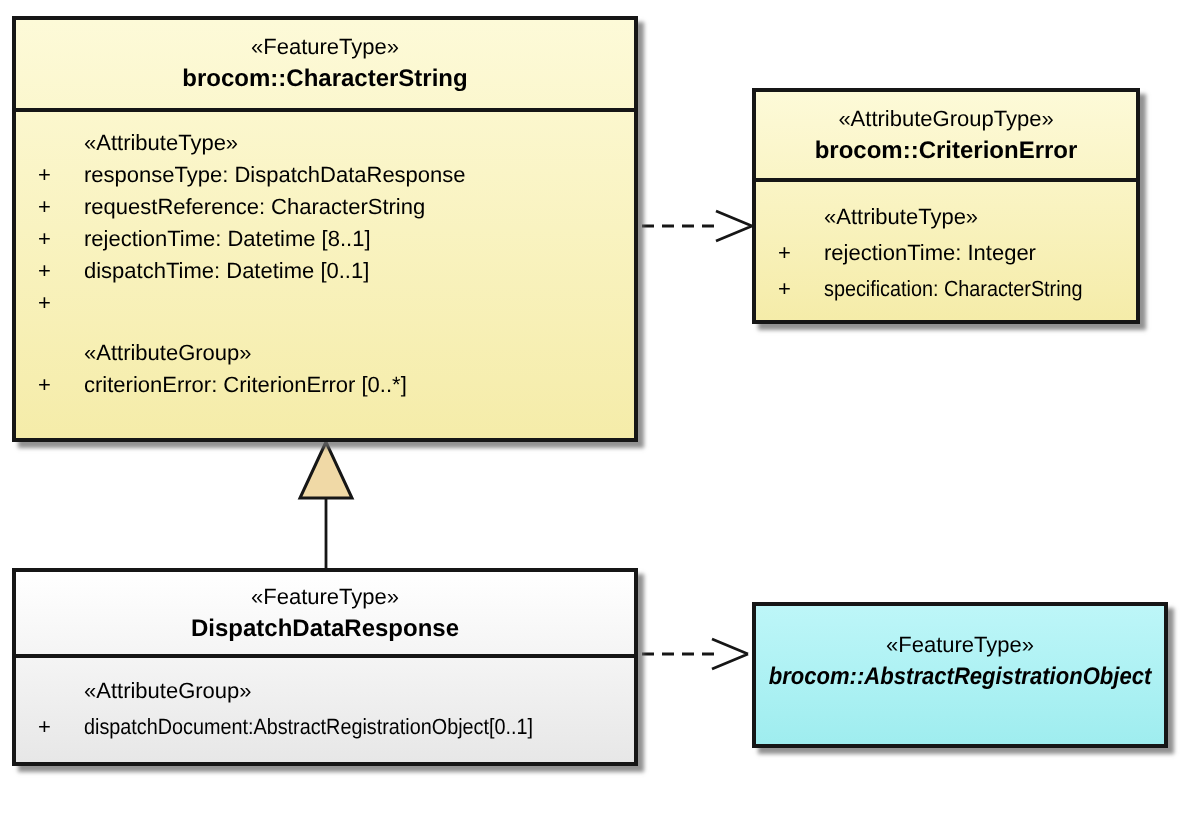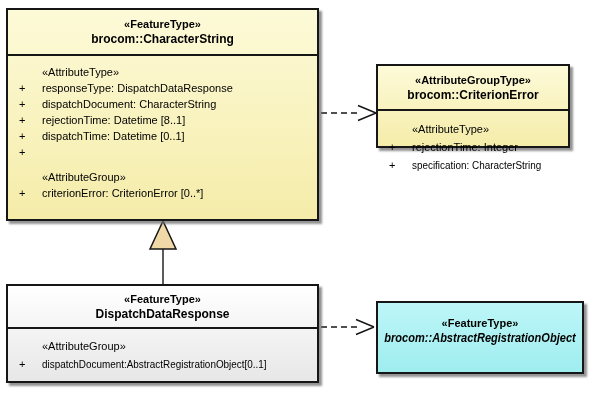--- a/index.html
+++ b/index.html
@@ -13,21 +13,21 @@
     box-shadow:3px 3px 2px rgba(110,110,110,0.75);
   }
   .fill-yellow{background:linear-gradient(180deg,var(--yellow-top,#FDFAD8),var(--yellow-bottom,#F5ECA9));}
   .fill-gray{background:linear-gradient(180deg,var(--gray-top,#FFFFFF),var(--gray-bottom,#E7E7E7));}
   .fill-cyan{background:linear-gradient(180deg,var(--cyan-top,#BDF6F8),var(--cyan-bottom,#9FEDEF));}
   .hdr{
     box-sizing:border-box;display:flex;flex-direction:column;justify-content:center;
     align-items:center;text-align:center;gap:3px;
   }
   .hdr.divided{border-bottom:2px solid var(--border,#161616);}
-  .stereo{font-size:11px;line-height:12px;font-weight:bold;}
+  .stereo{font-size:11px;line-height:12px;}
   .cname{font-size:12px;line-height:13px;font-weight:bold;}
   .cname.italic{font-style:italic;}
   .body{box-sizing:border-box;font-size:11px;padding:8px 4px 0 11px;}
   .grouplabel{margin-left:23px;height:16px;line-height:16px;}
   .attr{display:flex;height:16px;line-height:16px;}
   .row18 .attr,.row18 .grouplabel{height:18px;line-height:18px;}
   .vis{width:23px;flex:0 0 23px;}
   .gap-above{margin-top:9px;}
   .squeeze{transform:scaleX(0.90);transform-origin:left center;white-space:nowrap;}
   .squeeze-center{transform:scaleX(0.92);transform-origin:center center;white-space:nowrap;}
@@ -62,42 +62,42 @@
       <div class="cname">brocom::CharacterString</div>
     </div>
     <div class="body">
       <div class="grouplabel">«AttributeType»</div>
       <div class="attr">
         <span class="vis">+</span>
         <span>responseType: DispatchDataResponse</span>
       </div>
       <div class="attr">
         <span class="vis">+</span>
-        <span>dispatchDocument: CharacterString</span>
+        <span>requestReference: CharacterString</span>
       </div>
       <div class="attr">
         <span class="vis">+</span>
         <span>rejectionTime: Datetime [8..1]</span>
       </div>
       <div class="attr">
         <span class="vis">+</span>
         <span>dispatchTime: Datetime [0..1]</span>
       </div>
       <div class="attr">
         <span class="vis">+</span>
       </div>
       <div class="grouplabel gap-above">«AttributeGroup»</div>
       <div class="attr">
         <span class="vis">+</span>
         <span>criterionError: CriterionError [0..*]</span>
       </div>
     </div>
   </div>
 
-  <div class="uml-class fill-yellow" style="left:376px;top:64px;width:194px;height:84px">
+  <div class="uml-class fill-yellow" style="left:376px;top:44px;width:194px;height:118px">
     <div class="hdr divided" style="height:45px">
       <div class="stereo">«AttributeGroupType»</div>
       <div class="cname">brocom::CriterionError</div>
     </div>
     <div class="body row18" style="padding-top:9px">
       <div class="grouplabel">«AttributeType»</div>
       <div class="attr">
         <span class="vis">+</span>
         <span>rejectionTime: Integer</span>
       </div>

